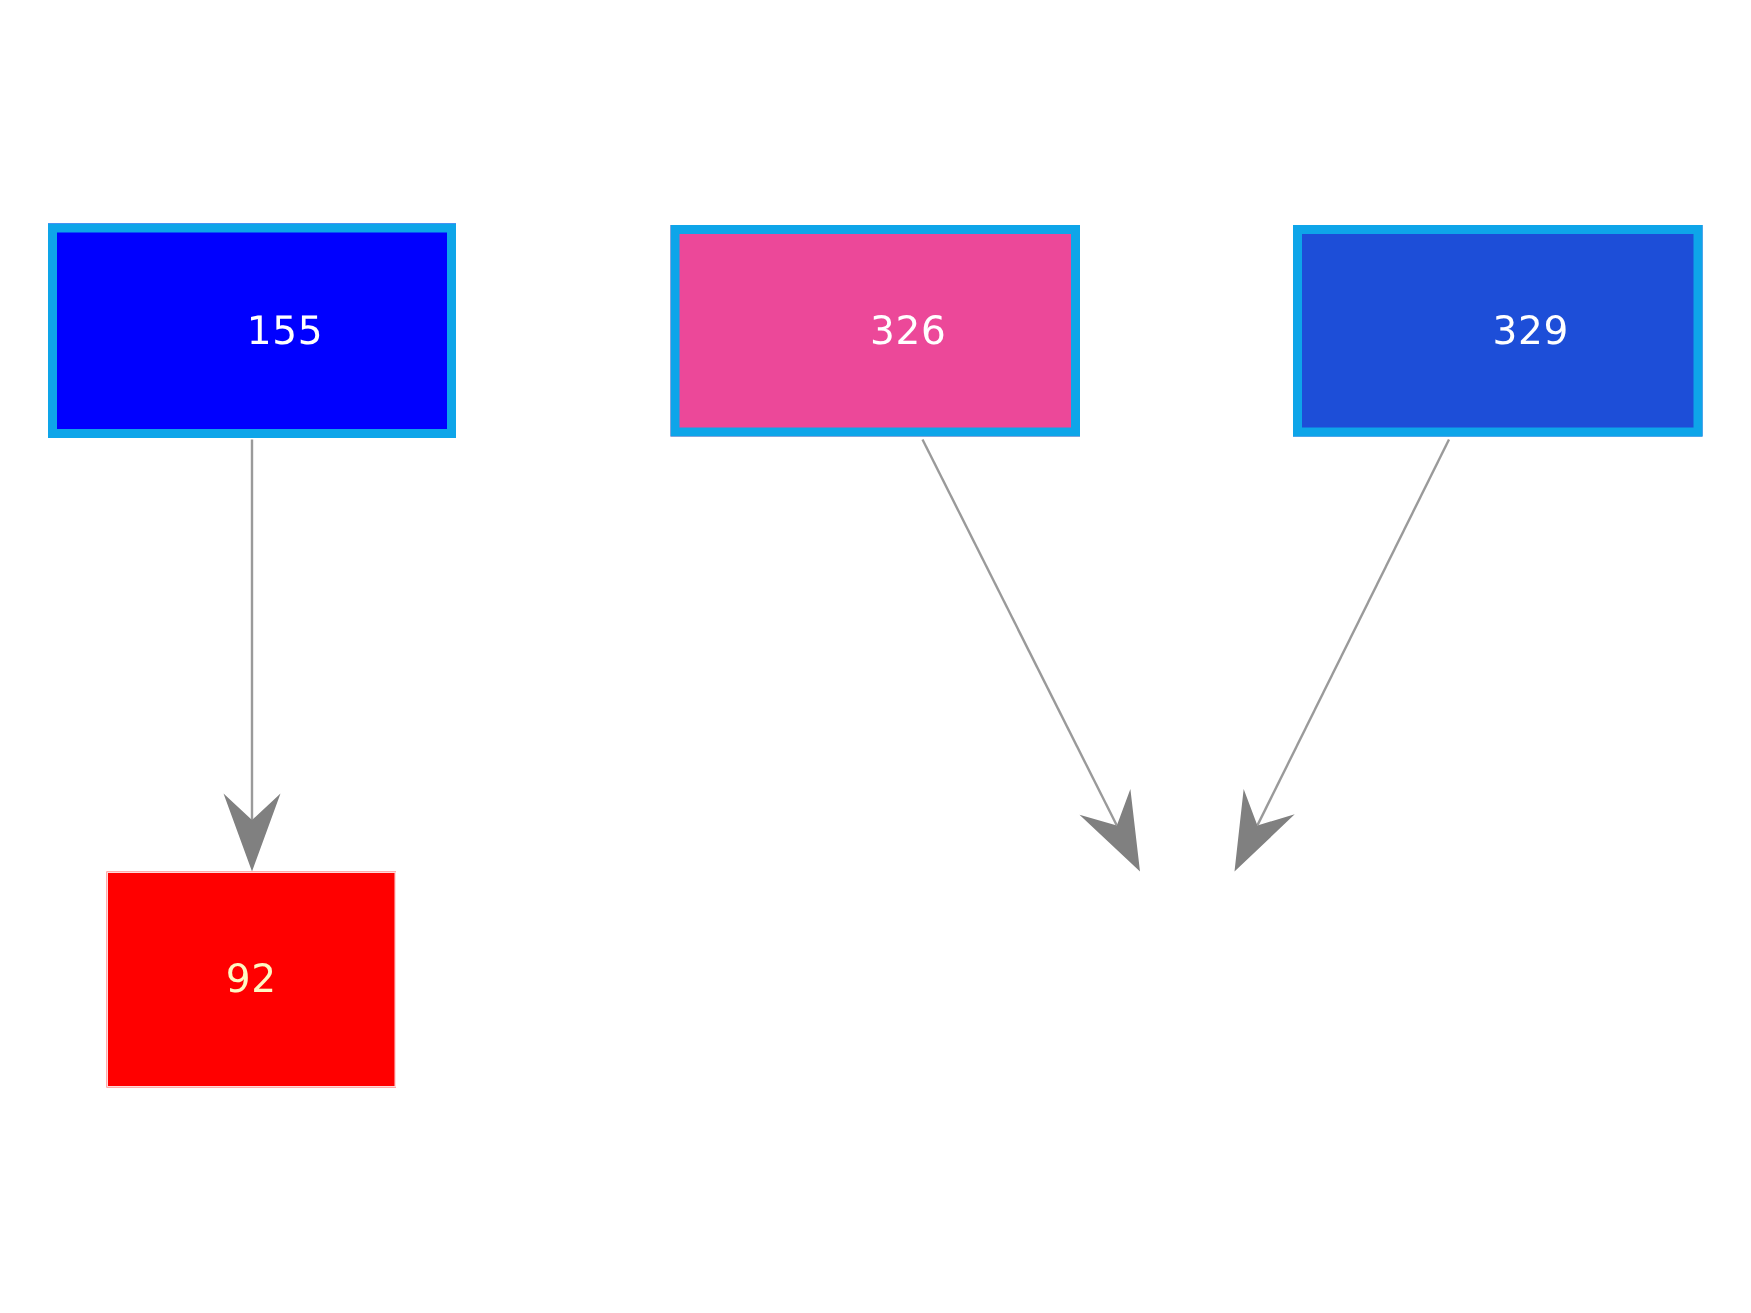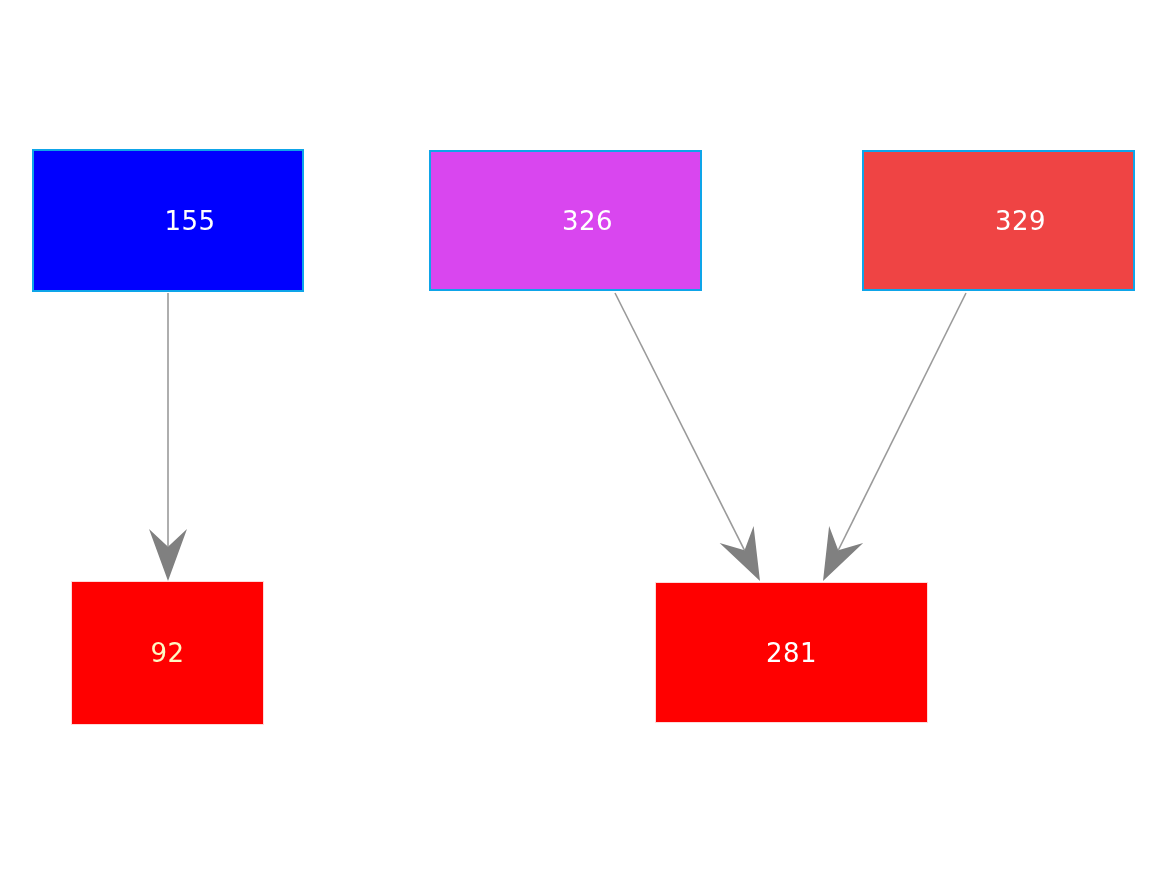--- a/index.html
+++ b/index.html
@@ -23,21 +23,21 @@
     align-items: center;
     justify-content: center;
     color: #ffffff;
     font-family: "DejaVu Sans", "Liberation Sans", sans-serif;
     font-weight: 400;
     line-height: 1;
     user-select: none;
   }
   .node-blue {
     background: #0000ff;
-    border: 2px solid #0ea5e9;
+    border: 6px solid #0ea5e9;
     padding-left: 44px;
   }
   .node-red {
     background: #ff0000;
     border: 1px solid #ffd9d9;
   }
   .node-label {
     font-size: 26px;
     letter-spacing: 0.5px;
   }
@@ -72,29 +72,26 @@
         <polygon points="760.00,581.00 719.65,543.10 744.57,550.35 753.59,526.01" class="edge-head" fill="#808080"></polygon>
         <line x1="966" y1="293" x2="838.2629242299835" y2="550.2606840682851" class="edge-line" stroke="#9a9a9a"></line>
         <polygon points="823.00,581.00 829.11,525.98 838.26,550.26 863.14,542.88" class="edge-head" fill="#808080"></polygon>
       </g>
   </svg>
 
   <div class="node node-blue" style="left: 32px; top: 149px; width: 272px; height: 143px; background: rgb(0, 0, 255);">
     <span class="node-label" style="color: rgb(255, 255, 255);">155</span>
   </div>
 
-  <div class="node node-blue" style="left: 429px; top: 150px; width: 273px; height: 141px; background: #d946ef;">
+  <div class="node node-blue" style="left: 447px; top: 150px; width: 273px; height: 141px; background: #ec4899;">
     <span class="node-label" style="color: rgb(255, 255, 255);">326</span>
   </div>
 
-  <div class="node node-blue" style="left: 862px; top: 150px; width: 273px; height: 141px; background: #ef4444;">
+  <div class="node node-blue" style="left: 862px; top: 150px; width: 273px; height: 141px; background: #1d4ed8;">
     <span class="node-label" style="color: rgb(255, 255, 255);">329</span>
   </div>
 
   <div class="node node-red" style="left: 71px; top: 581px; width: 193px; height: 144px; background: rgb(255, 0, 0);">
     <span class="node-label" style="color: #fef9c3;">92</span>
   </div>
 
-  <div class="node node-red" style="left: 655px; top: 582px; width: 273px; height: 141px; background: rgb(255, 0, 0);">
-    <span class="node-label" style="color: rgb(255, 255, 255);">281</span>
-  </div>
 
 </div>
 
 </body></html>

